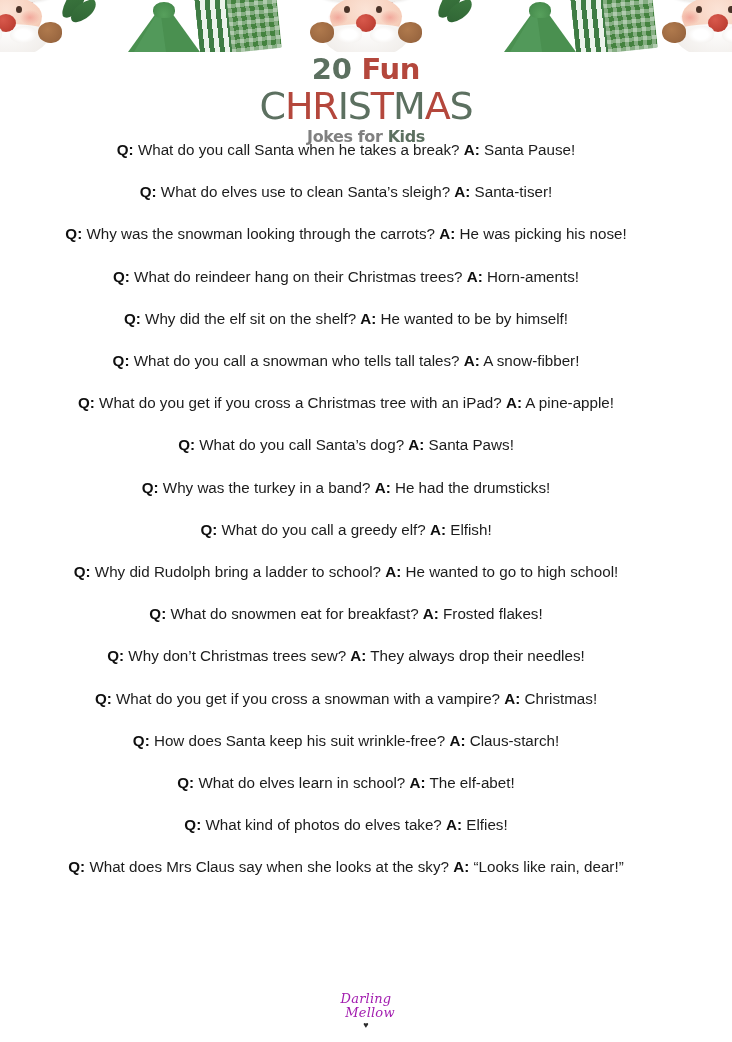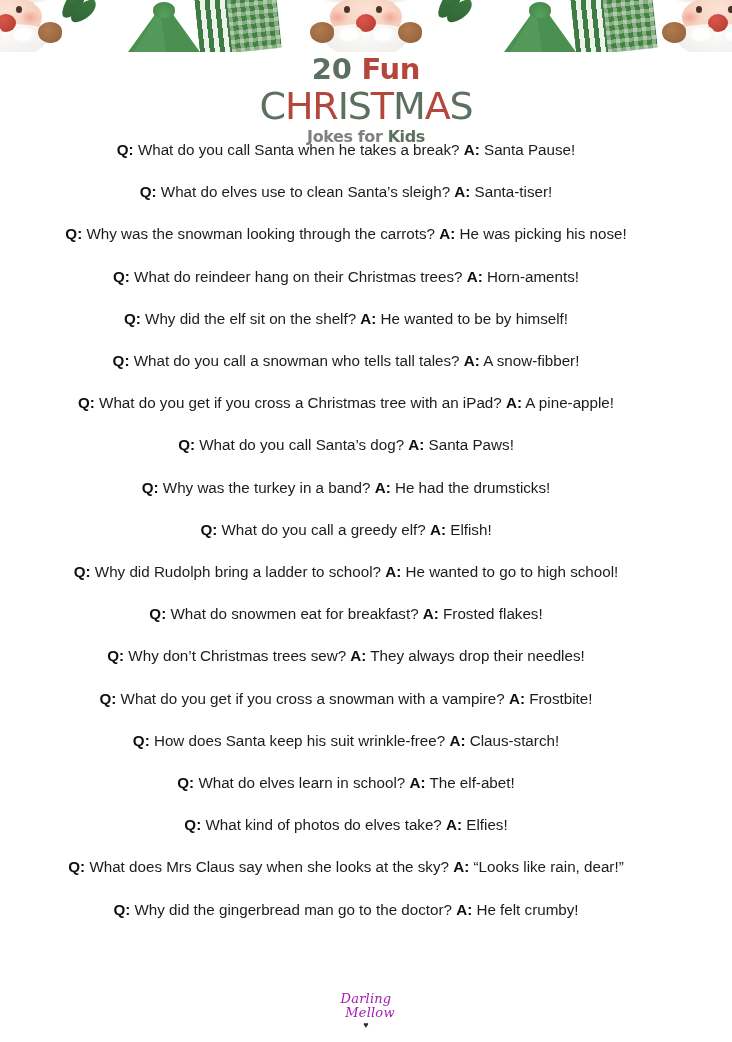--- a/index.html
+++ b/index.html
@@ -336,26 +336,25 @@
     <p class="joke-line"><span class="tag">Q:</span><span> What do reindeer hang on their Christmas trees? </span><span class="tag">A:</span><span> Horn-aments!</span></p>
     <p class="joke-line"><span class="tag">Q:</span><span> Why did the elf sit on the shelf? </span><span class="tag">A:</span><span> He wanted to be by himself!</span></p>
     <p class="joke-line"><span class="tag">Q:</span><span> What do you call a snowman who tells tall tales? </span><span class="tag">A:</span><span> A snow-fibber!</span></p>
     <p class="joke-line"><span class="tag">Q:</span><span> What do you get if you cross a Christmas tree with an iPad? </span><span class="tag">A:</span><span> A pine-apple!</span></p>
     <p class="joke-line"><span class="tag">Q:</span><span> What do you call Santa’s dog? </span><span class="tag">A:</span><span> Santa Paws!</span></p>
     <p class="joke-line"><span class="tag">Q:</span><span> Why was the turkey in a band? </span><span class="tag">A:</span><span> He had the drumsticks!</span></p>
     <p class="joke-line"><span class="tag">Q:</span><span> What do you call a greedy elf? </span><span class="tag">A:</span><span> Elfish!</span></p>
     <p class="joke-line"><span class="tag">Q:</span><span> Why did Rudolph bring a ladder to school? </span><span class="tag">A:</span><span> He wanted to go to high school!</span></p>
     <p class="joke-line"><span class="tag">Q:</span><span> What do snowmen eat for breakfast? </span><span class="tag">A:</span><span> Frosted flakes!</span></p>
     <p class="joke-line"><span class="tag">Q:</span><span> Why don’t Christmas trees sew? </span><span class="tag">A:</span><span> They always drop their needles!</span></p>
-    <p class="joke-line"><span class="tag">Q:</span><span> What do you get if you cross a snowman with a vampire? </span><span class="tag">A:</span><span> Frostbite!</span></p>
+    <p class="joke-line"><span class="tag">Q:</span><span> What do you get if you cross a snowman with a vampire? </span><span class="tag">A:</span><span> Christmas!</span></p>
     <p class="joke-line"><span class="tag">Q:</span><span> How does Santa keep his suit wrinkle-free? </span><span class="tag">A:</span><span> Claus-starch!</span></p>
     <p class="joke-line"><span class="tag">Q:</span><span> What do elves learn in school? </span><span class="tag">A:</span><span> The elf-abet!</span></p>
     <p class="joke-line"><span class="tag">Q:</span><span> What kind of photos do elves take? </span><span class="tag">A:</span><span> Elfies!</span></p>
     <p class="joke-line"><span class="tag">Q:</span><span> What does Mrs Claus say when she looks at the sky? </span><span class="tag">A:</span><span> “Looks like rain, dear!”</span></p>
-    <p class="joke-line"><span class="tag">Q:</span><span> Why did the gingerbread man go to the doctor? </span><span class="tag">A:</span><span> He felt crumby!</span></p>
   </div>
 
 <div class="brand">
   <div class="brand-name">
     <span class="b1">Darling</span>
     <span class="b2">Mellow</span>
   </div>
   <div class="brand-heart">♥</div>
 </div>
 

